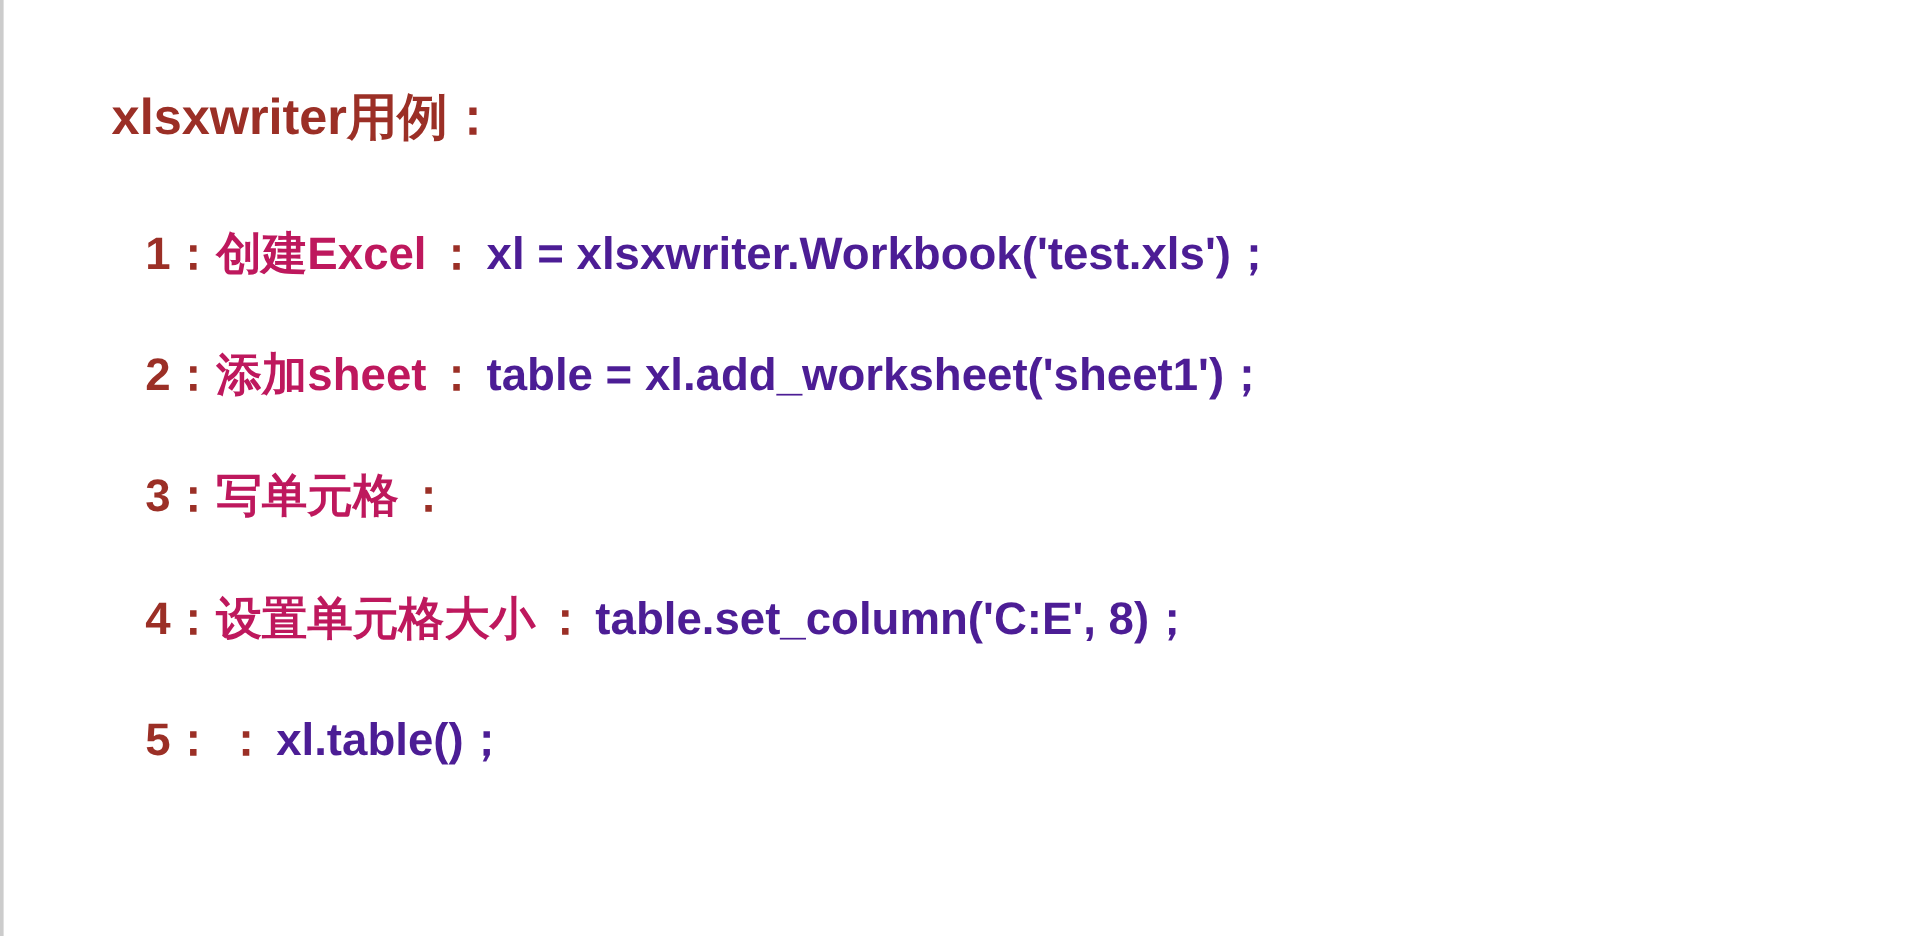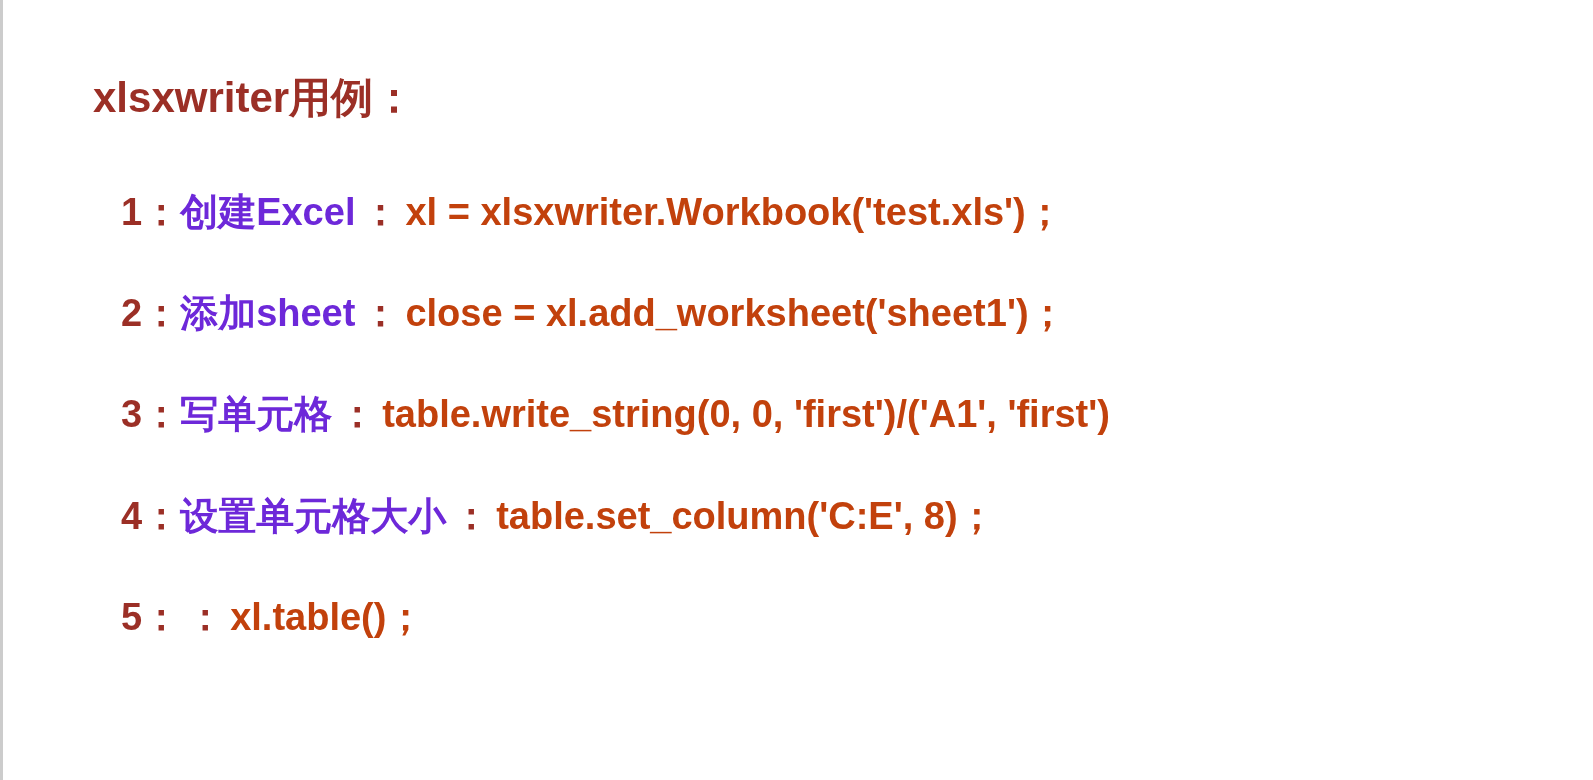--- a/index.html
+++ b/index.html
@@ -33,54 +33,53 @@
       margin-bottom: 48px;
       font-size: 38px;
       font-weight: bold;
       line-height: 1.4;
     }
     .num {
       color: #9b2f26;
       white-space: nowrap;
     }
     .label {
-      color: #6d28d9;
+      color: #be185d;
       white-space: nowrap;
     }
     .colon {
       color: #9b2f26;
       margin: 0 6px;
     }
     .code {
-      color: #c2410c;
+      color: #4c1d95;
     }
   </style>
 </head>
 <body>
 
 <div class="content">
   <div class="title">xlsxwriter用例：</div>
   <div class="list">
     <div class="item">
       <span class="num">1：</span>
       <span class="label">创建Excel</span>
       <span class="colon">：</span>
       <span class="code">xl = xlsxwriter.Workbook('test.xls')；</span>
     </div>
     <div class="item">
       <span class="num">2：</span>
       <span class="label">添加sheet</span>
       <span class="colon">：</span>
-      <span class="code">close = xl.add_worksheet('sheet1')；</span>
+      <span class="code">table = xl.add_worksheet('sheet1')；</span>
     </div>
     <div class="item">
       <span class="num">3：</span>
       <span class="label">写单元格</span>
       <span class="colon">：</span>
-      <span class="code">table.write_string(0, 0, 'first')/('A1', 'first')</span>
     </div>
     <div class="item">
       <span class="num">4：</span>
       <span class="label">设置单元格大小</span>
       <span class="colon">：</span>
       <span class="code">table.set_column('C:E', 8)；</span>
     </div>
     <div class="item">
       <span class="num">5：</span>
       <span class="colon">：</span>

